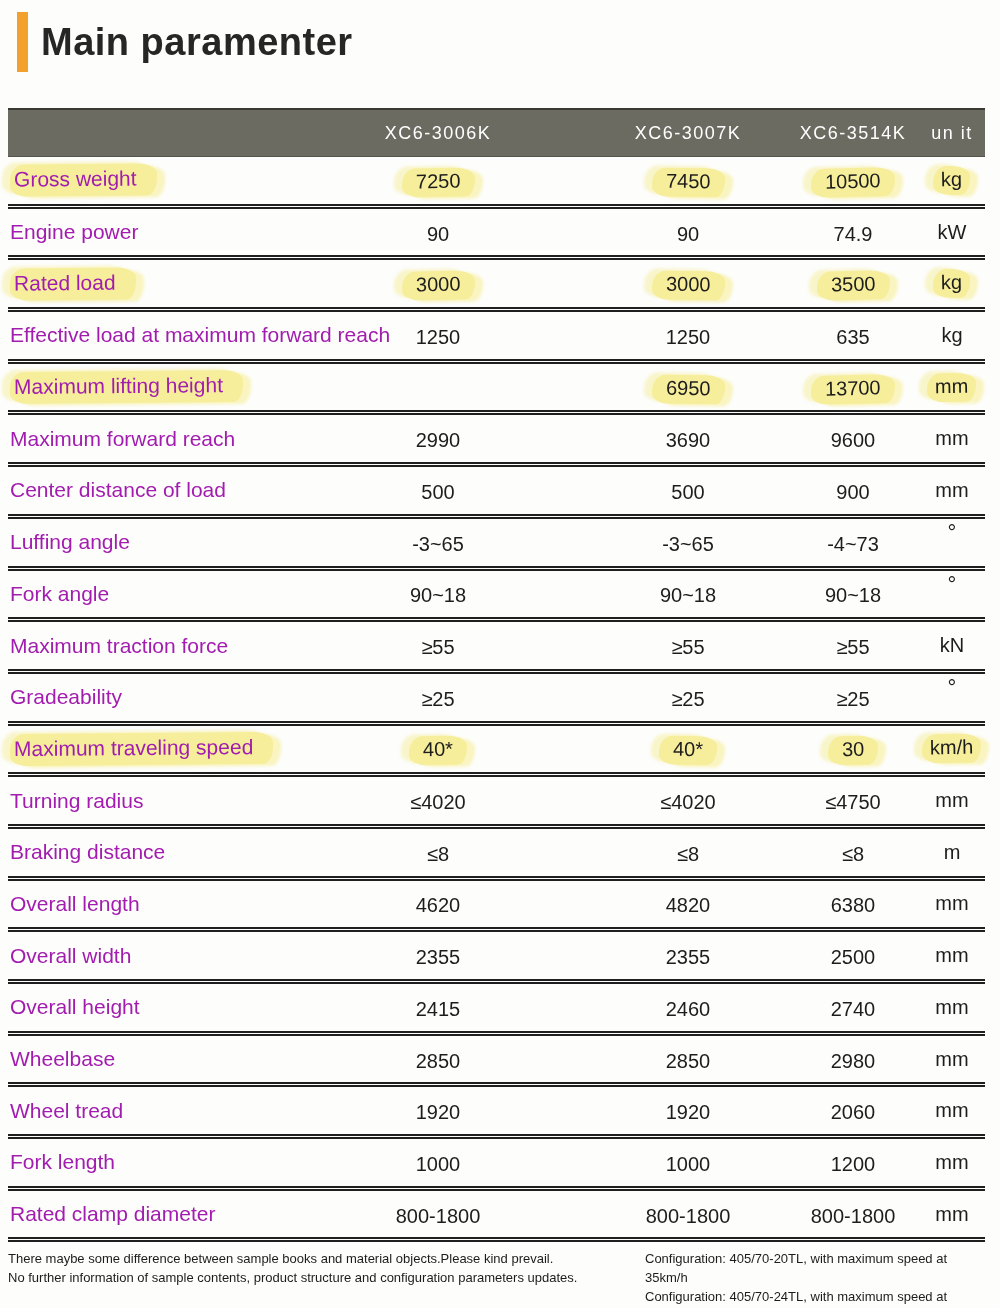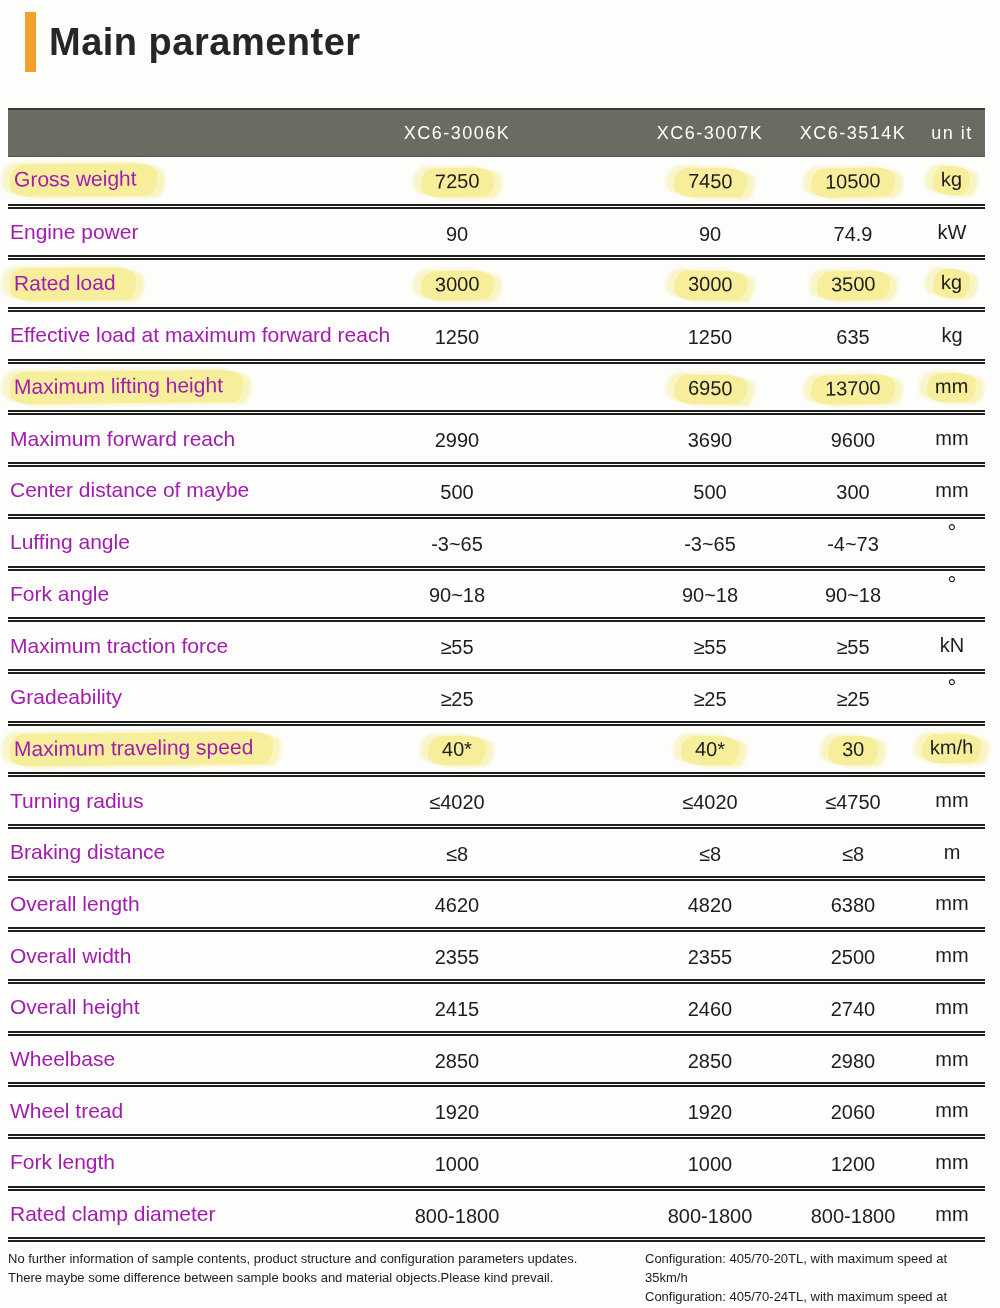--- a/index.html
+++ b/index.html
@@ -11,21 +11,21 @@
   }
   .page {
     position: relative;
     width: 1000px; height: 1308px;
     background: #fdfdfb;
     overflow: hidden;
   }
 
   
   .title-block {
-    position: absolute; top: 12px; left: 25px;
+    position: absolute; top: 12px; left: 17px;
     display: flex; align-items: center;
   }
   .accent-bar {
     width: 11px; height: 60px;
     background: #F2A12E;
   }
   h1.title {
     margin: 0 0 0 13px;
     font-size: 38px; font-weight: bold;
     line-height: 60px; letter-spacing: 0.5px;
@@ -50,22 +50,22 @@
     position: relative; height: 51.7px;
     box-sizing: border-box;
     border-bottom: 5px double #1f1f1f;
   }
   .c {
     position: absolute; top: 0; bottom: 0;
     display: flex; align-items: center; justify-content: center;
     white-space: nowrap;
   }
   .col-label { left: 2px;  width: 372px; justify-content: flex-start; }
-  .col-v1   { left: 349px; width: 200px; }
-  .col-v2   { left: 602px; width: 200px; }
+  .col-v1   { left: 330px; width: 200px; }
+  .col-v2   { left: 580px; width: 200px; }
   .col-v3   { left: 745px; width: 200px; text-align: center; }
   .col-unit { left: 912px; width: 64px; }
 
   .trow .col-label { font-size: 21px; color: #a21caf; }
   .trow .c.val, .trow .col-unit { font-size: 20px; color: #1d1d1d; }
   .trow .c.val { padding-top: 4px; }
 
   .deg { position: relative; top: -9px; font-size: 22px; }
 
   
@@ -214,30 +214,30 @@
       <div class="c col-v3 val">
             <span class="txt">9600</span>
           </div>
       <div class="c col-unit">
             <span class="txt">mm</span>
           </div>
     </div>
 
     <div class="trow">
       <div class="c col-label">
-            <span class="txt">Center distance of maybe</span>
+            <span class="txt">Center distance of load</span>
           </div>
       <div class="c col-v1 val">
             <span class="txt">500</span>
           </div>
       <div class="c col-v2 val">
             <span class="txt">500</span>
           </div>
       <div class="c col-v3 val">
-            <span class="txt">300</span>
+            <span class="txt">900</span>
           </div>
       <div class="c col-unit">
             <span class="txt">mm</span>
           </div>
     </div>
 
     <div class="trow">
       <div class="c col-label">
             <span class="txt">Luffing angle</span>
           </div>
@@ -486,22 +486,22 @@
           </div>
       <div class="c col-unit">
             <span class="txt">mm</span>
           </div>
     </div>
   </div>
   </section>
 
   <footer class="footnotes">
     <div class="fn-col fn-left">
+      <p>There maybe some difference between sample books and material objects.Please kind prevail.</p>
       <p>No further information of sample contents, product structure and configuration parameters updates.</p>
-      <p>There maybe some difference between sample books and material objects.Please kind prevail.</p>
     </div>
     <div class="fn-col fn-right">
       <p>Configuration: 405/70-20TL, with maximum speed at 35km/h</p>
       <p>Configuration: 405/70-24TL, with maximum speed at 40km/h</p>
     </div>
   </footer>
 
 </div>
 
 </body></html>

